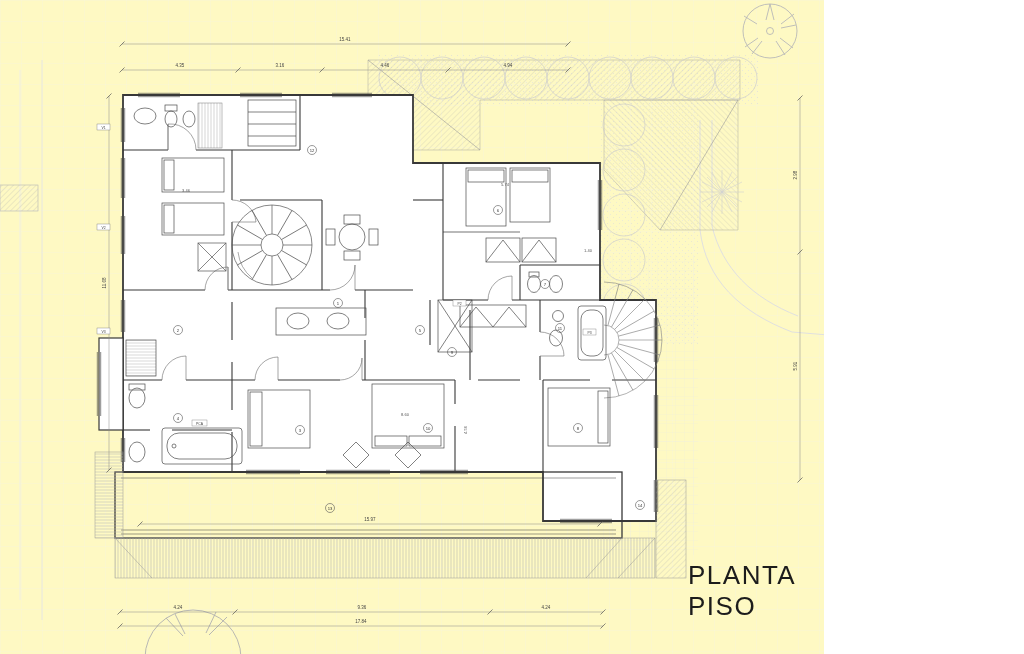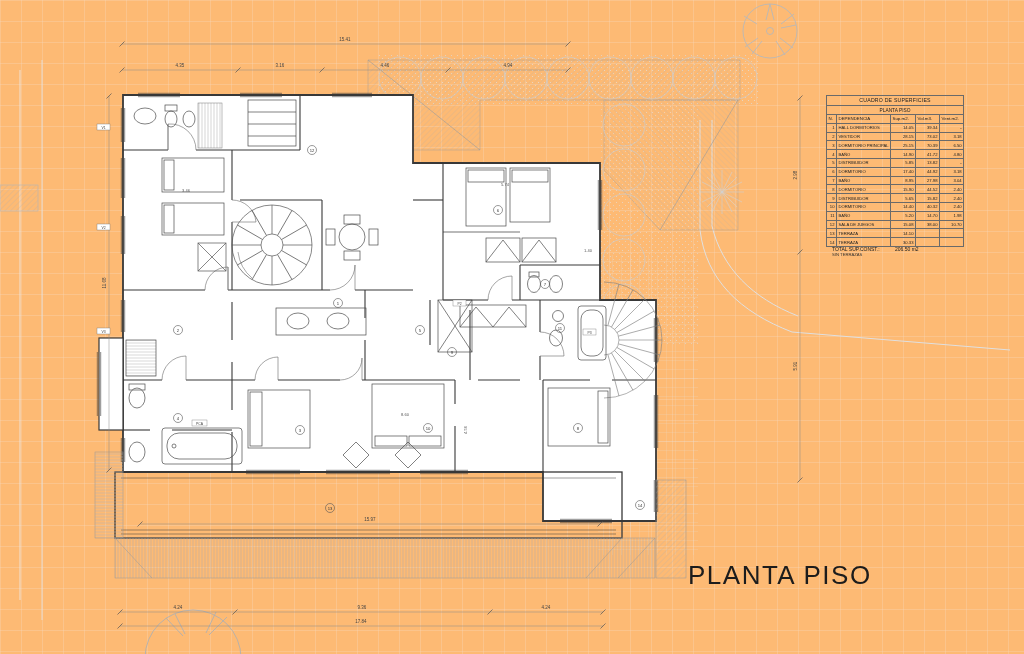--- a/index.html
+++ b/index.html
@@ -1,16 +1,16 @@
 <!DOCTYPE html>
 <html><head>
 <meta charset="utf-8">
 <style>
   html,body{margin:0;padding:0;background:#ffffff;}
-  #canvas{position:relative;width:1024px;height:654px;background:#fdba74;overflow:hidden;
+  #canvas{position:relative;width:824px;height:654px;background:#fef9c3;overflow:hidden;
           font-family:"Liberation Sans", sans-serif;color:#333;text-decoration:underline;}
   #plan-svg{position:absolute;left:0;top:0;}
   
   #surfaces-table{position:absolute;left:826px;top:95px;width:137px;border-collapse:collapse;
                   font-size:4.2px;line-height:5px;color:#222;table-layout:fixed;}
   #surfaces-table th,#surfaces-table td{border:0.5px solid #6a6a6a;padding:0.5px 1.5px;
                   height:6.8px;overflow:hidden;white-space:nowrap;font-weight:normal;}
   #surfaces-table .tbl-title{font-size:5.2px;text-align:center;height:8px;letter-spacing:.2px;}
   #surfaces-table .tbl-sub{font-size:4.8px;text-align:center;height:7px;}
   #surfaces-table .col-head th{font-size:4.4px;text-align:left;}

